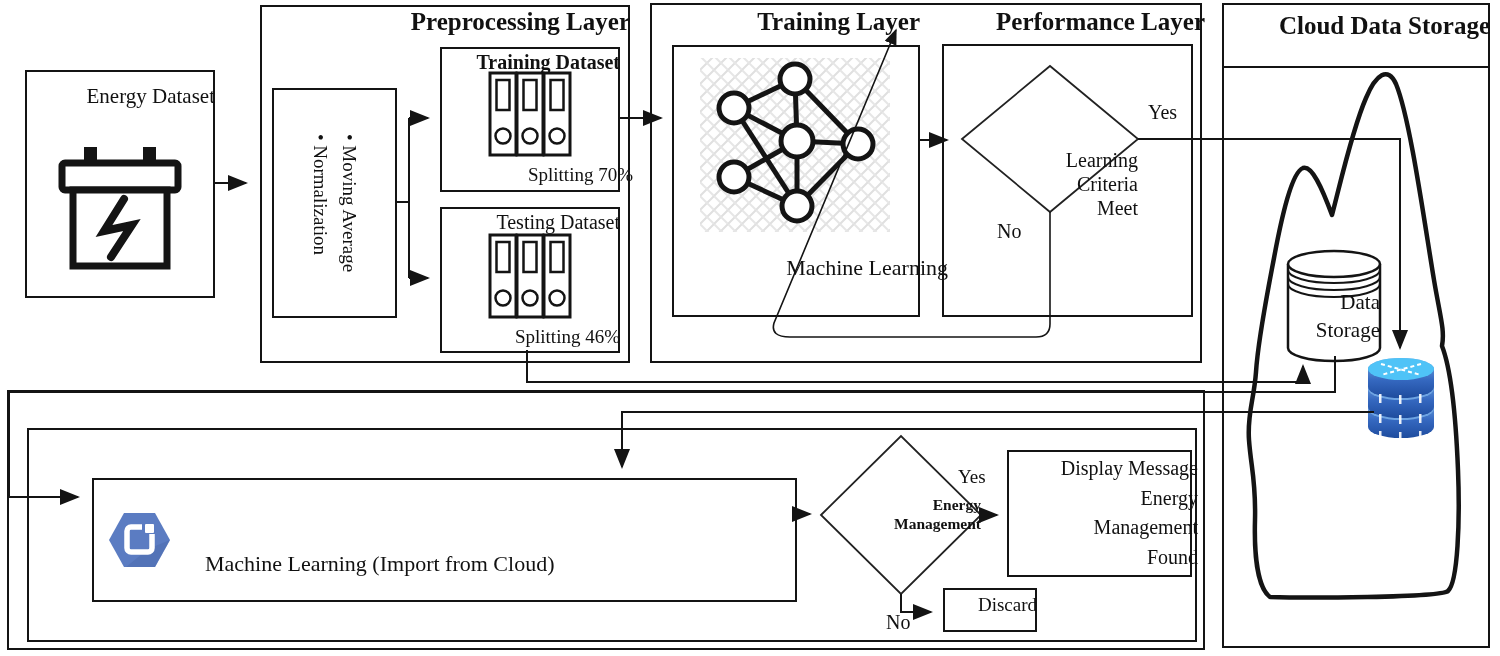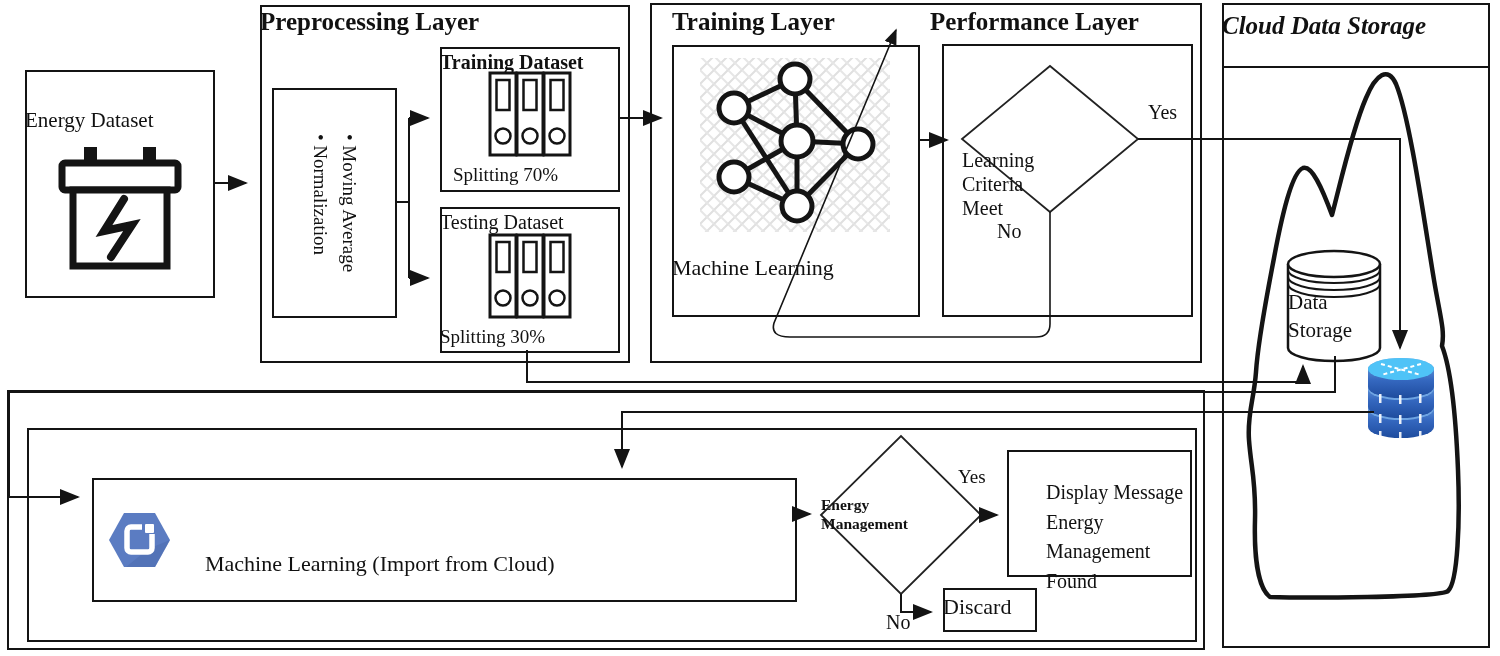--- a/index.html
+++ b/index.html
@@ -1,20 +1,20 @@
 <!DOCTYPE html>
 <html><head>
 <meta charset="utf-8">
 <style>
   html,body{margin:0;padding:0;background:#fff;}
   #canvas{position:relative;width:1500px;height:656px;background:#fff;overflow:hidden;
           font-family:"Liberation Serif","DejaVu Serif",serif;color:#111;}
   .box{position:absolute;border:2px solid #141414;background:transparent;box-sizing:border-box;}
   .lbl{position:absolute;background:transparent;white-space:nowrap;}
-  .ctr{text-align:left;white-space:normal;}
+  .ctr{text-align:right;white-space:normal;}
   .bold{font-weight:bold;}
   #lines{position:absolute;left:0;top:0;z-index:5;pointer-events:none;}
   .textlayer{position:absolute;left:0;top:0;width:100%;height:100%;z-index:10;pointer-events:none;}
   .boxlayer{position:absolute;left:0;top:0;width:100%;height:100%;z-index:2;}
   .rot{position:absolute;left:50%;top:50%;transform:translate(-50%,-50%) rotate(90deg);
        font-size:19px;line-height:1.55;white-space:nowrap;}
 </style>
 </head>
 <body>
 
@@ -191,66 +191,66 @@
       <path d="M1335,356 V392 H9 V497 H78" marker-end="url(#ah)"></path>
       <path d="M1374,412 H622 V467" marker-end="url(#ah)"></path>
       <path d="M797,514 H810" marker-end="url(#ah)"></path>
       <path d="M981,515 H997" marker-end="url(#ah)"></path>
       <path d="M901,594 V612 H931" marker-end="url(#ah)"></path>
       <path d="M1050,212 V324 Q1050,337 1036,337 H790 Q770,337 774,323 L896,30" stroke-width="1.6" marker-end="url(#ah)"></path>
     </g>
   </svg>
 
   <div class="textlayer">
-    <div class="lbl ctr" style="left:25px;top:84px;width:190px;font-size:21px;margin-top:24px;">Energy Dataset</div>
+    <div class="lbl ctr" style="left:25px;top:84px;width:190px;font-size:21px;">Energy Dataset</div>
 
     <div class="lbl ctr bold" style="left:260px;top:8px;width:370px;font-size:25px;">Preprocessing Layer</div>
 
     <div style="position:absolute;left:272px;top:88px;width:125px;height:230px;">
       <div class="rot">
         <div>• Moving Average</div>
         <div>• Normalization</div>
       </div>
     </div>
 
     <div class="lbl ctr" style="left:440px;top:51px;width:180px;font-size:20px;font-weight:bold;">Training Dataset</div>
     <div class="lbl ctr" style="left:440px;top:164px;width:180px;font-size:19px;margin-left:13px;">Splitting 70%</div>
 
     <div class="lbl ctr" style="left:440px;top:211px;width:180px;font-size:20px;">Testing Dataset</div>
-    <div class="lbl ctr" style="left:440px;top:326px;width:180px;font-size:19px;">Splitting 30%</div>
+    <div class="lbl ctr" style="left:440px;top:326px;width:180px;font-size:19px;">Splitting 46%</div>
 
     <div class="lbl ctr bold" style="left:672px;top:8px;width:248px;font-size:25px;">Training Layer</div>
     <div class="lbl ctr" style="left:672px;top:255px;width:276px;font-size:22px;">Machine Learning</div>
 
     <div class="lbl ctr bold" style="left:930px;top:8px;width:275px;font-size:25px;">Performance Layer</div>
 
     <div class="lbl ctr" style="left:962px;top:103px;width:176px;font-size:20px;line-height:1.2;margin-top:45px;">
       <div>Learning</div>
       <div>Criteria</div>
       <div>Meet</div>
     </div>
     <div class="lbl" style="left:1148px;top:101px;font-size:20px;">Yes</div>
     <div class="lbl" style="left:997px;top:220px;font-size:20px;">No</div>
 
-    <div class="lbl ctr bold" style="left:1222px;top:12px;width:268px;font-size:25px;font-style:italic;">Cloud Data Storage</div>
+    <div class="lbl ctr bold" style="left:1222px;top:12px;width:268px;font-size:25px;">Cloud Data Storage</div>
     <div class="lbl ctr" style="left:1288px;top:288px;width:92px;font-size:21px;line-height:1.35;">
       <div>Data</div>
       <div>Storage</div>
     </div>
 
     <div class="lbl" style="left:205px;top:527px;font-size:22px;margin-top:24px;">Machine Learning (Import from Cloud)</div>
 
     <div class="lbl ctr bold" style="left:821px;top:495px;width:160px;font-size:15.5px;line-height:1.25;">
       <div>Energy</div>
       <div>Management</div>
     </div>
     <div class="lbl" style="left:958px;top:466px;font-size:19px;">Yes</div>
     <div class="lbl" style="left:886px;top:611px;font-size:20px;">No</div>
 
-    <div class="lbl ctr" style="left:1010px;top:478px;width:188px;font-size:20px;line-height:1.48;padding-left:36px;">
+    <div class="lbl ctr" style="left:1010px;top:454px;width:188px;font-size:20px;line-height:1.48;">
       <div>Display Message</div>
       <div>Energy</div>
       <div>Management</div>
       <div>Found</div>
     </div>
-    <div class="lbl ctr" style="left:943px;top:594px;width:94px;font-size:22px;">Discard</div>
+    <div class="lbl ctr" style="left:943px;top:594px;width:94px;font-size:19px;">Discard</div>
   </div>
 </div>
 
 </body></html>

